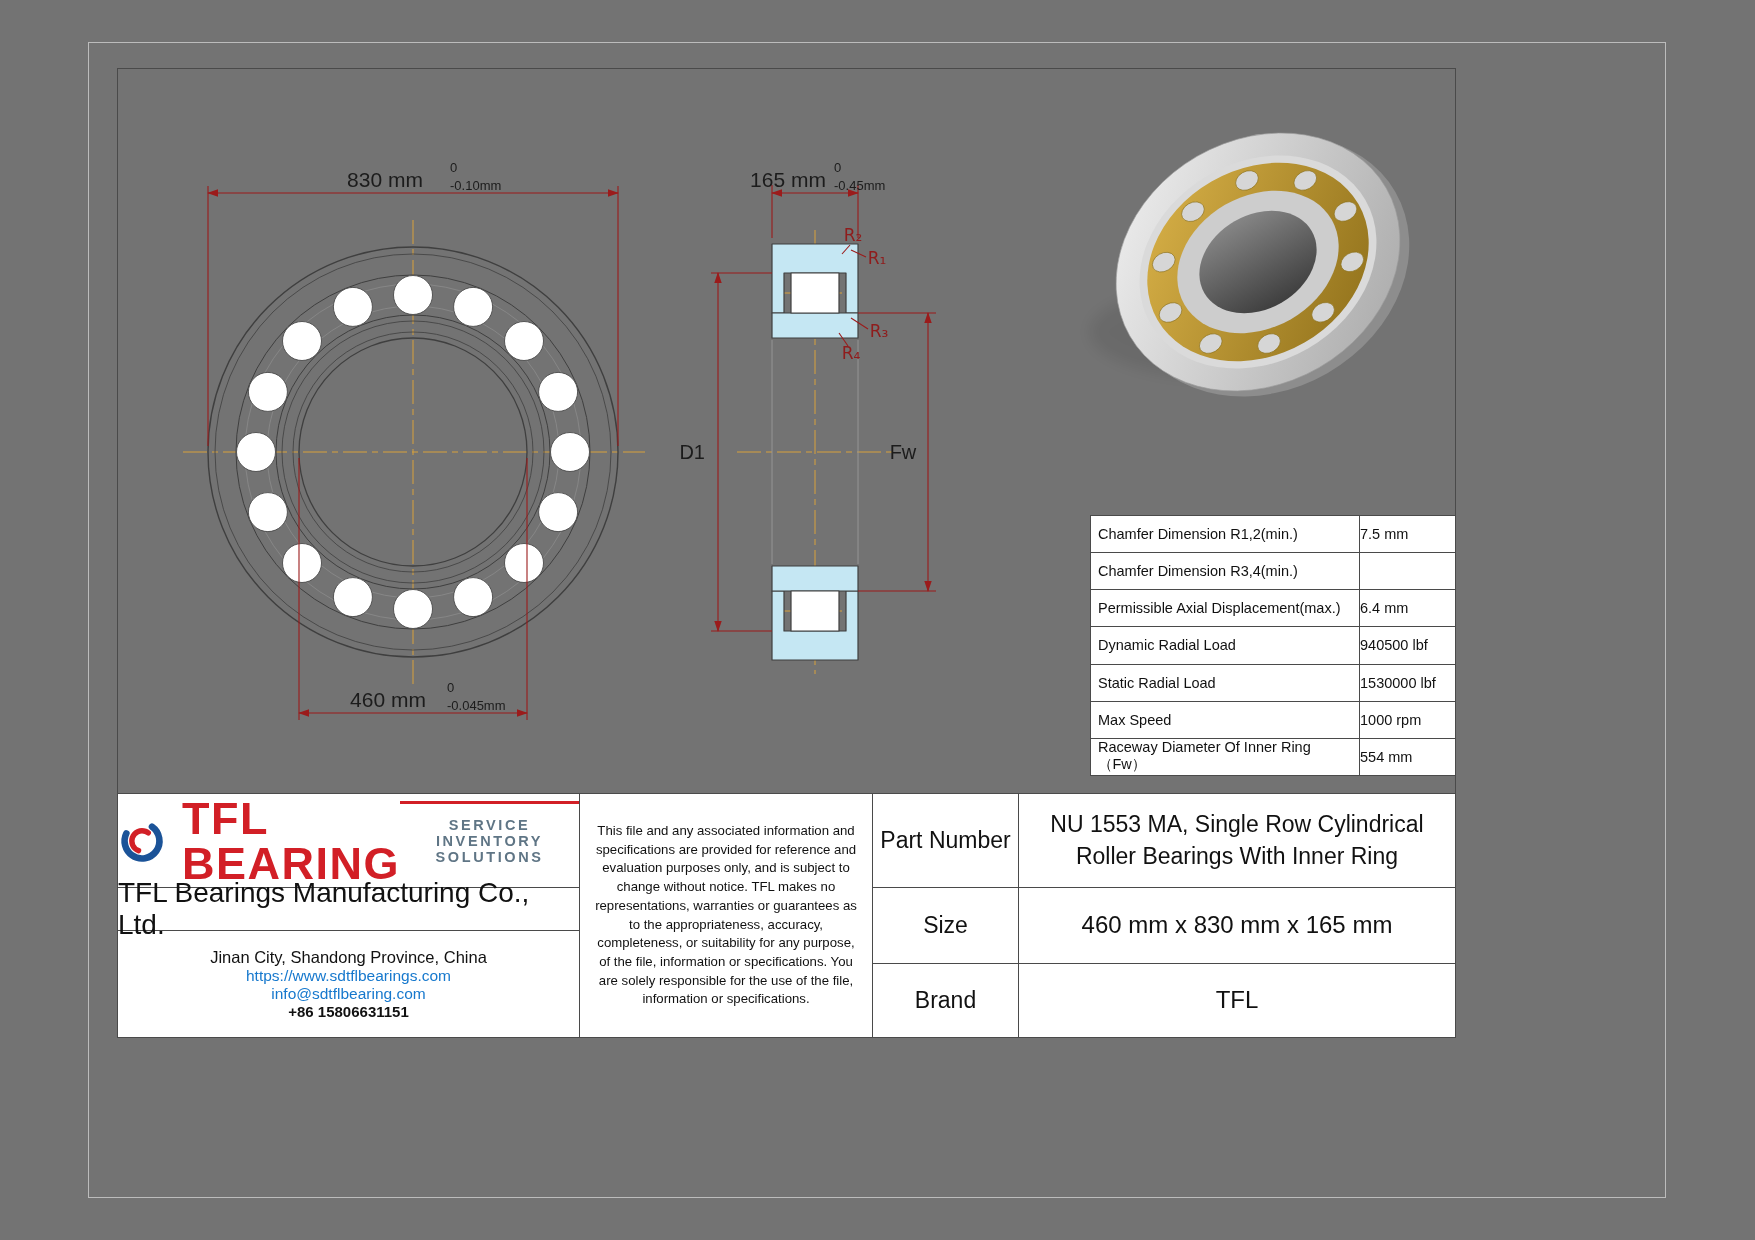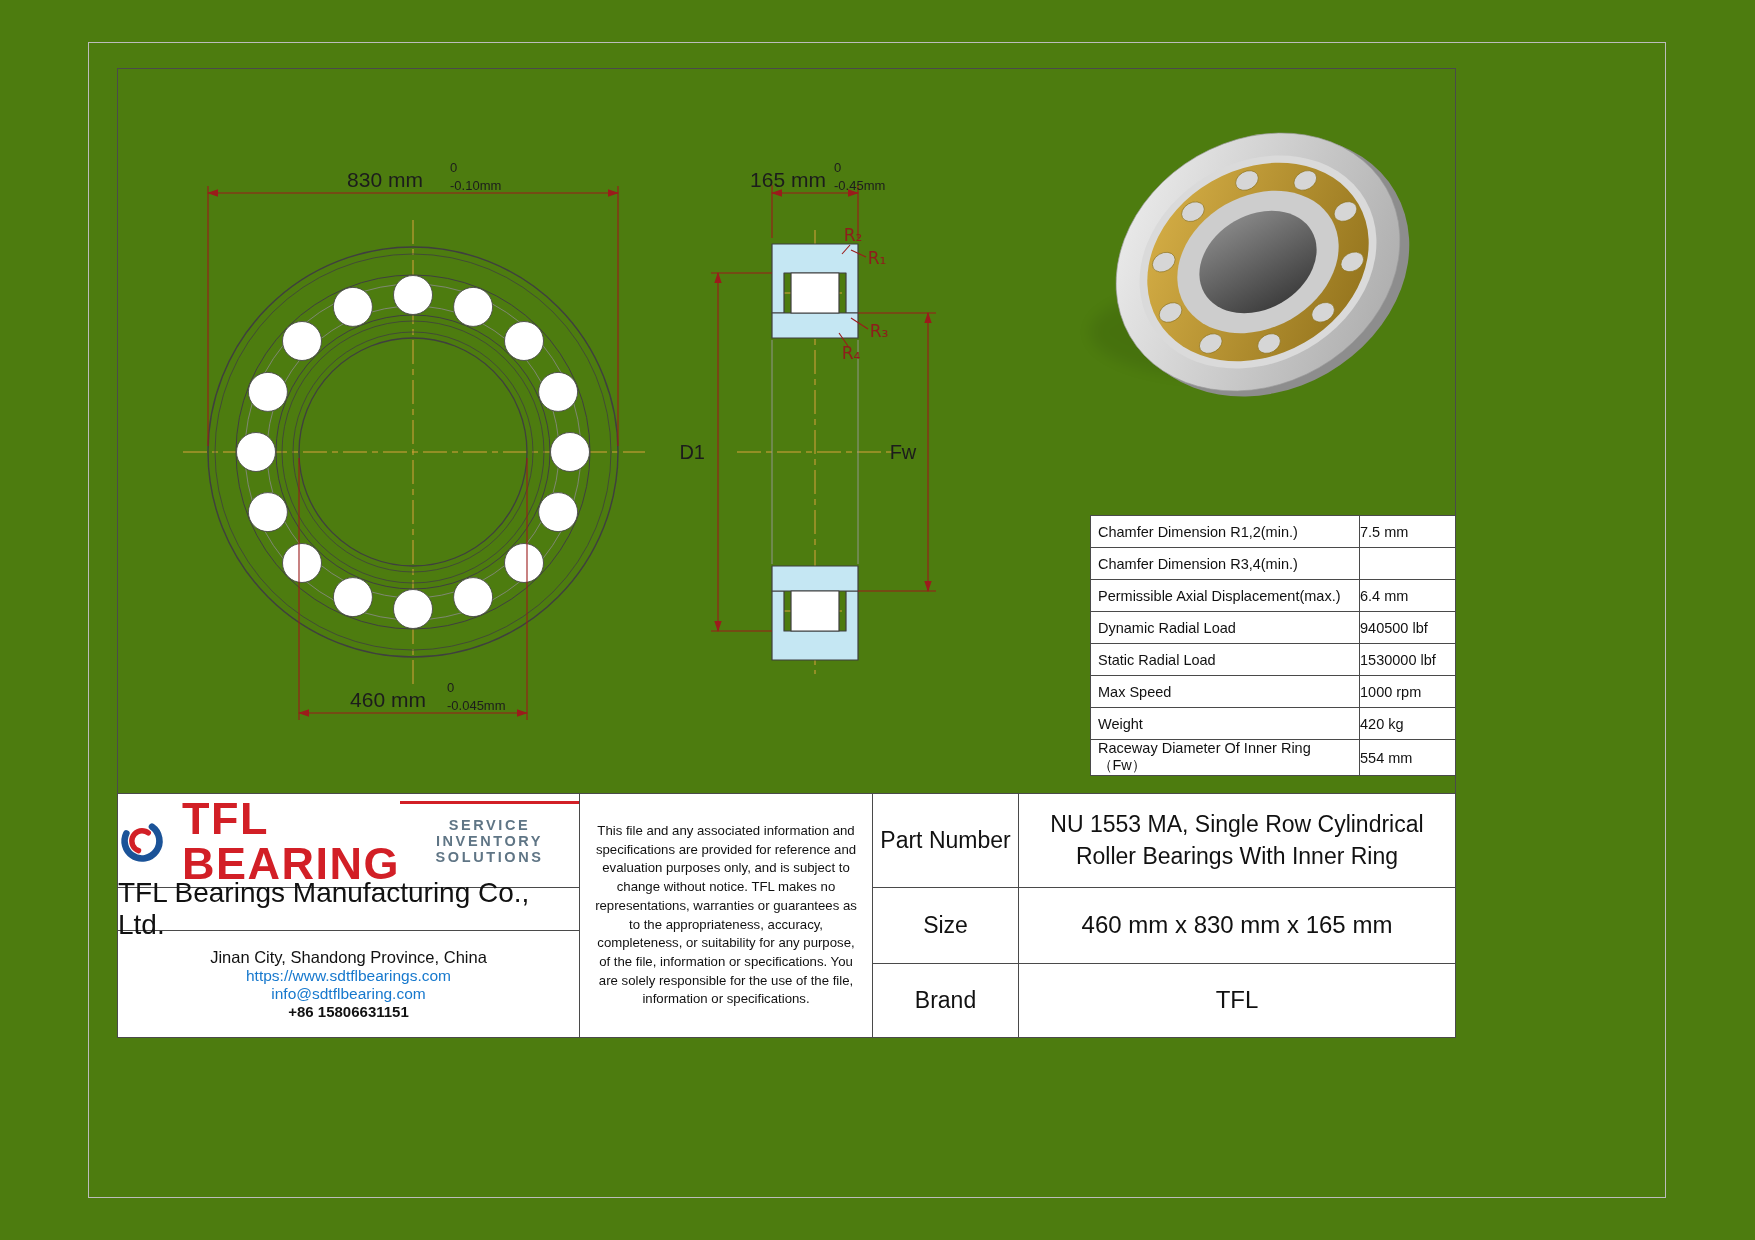--- a/index.html
+++ b/index.html
@@ -1,17 +1,17 @@
 <!DOCTYPE html>
 <html><head>
 <meta charset="utf-8">
 <style>
   *{box-sizing:border-box;margin:0;padding:0}
   body{background:#fff;font-family:"Liberation Sans",sans-serif;color:#111}
-  .page{position:relative;width:1755px;height:1240px;background:#4d7c0f;overflow:hidden}
+  .page{position:relative;width:1755px;height:1240px;background:#737373;overflow:hidden}
   .outer-border{position:absolute;left:88px;top:42px;width:1578px;height:1156px;border:1px solid #bcbcbc}
   .frame{position:absolute;left:117px;top:68px;width:1339px;height:970px;border:1.5px solid #4a4a4a}
   svg.drawing{position:absolute;left:0;top:0;width:1755px;height:1240px}
 
   
   .spec-table{position:absolute;left:1090px;top:515px;width:366px;height:261px;border:1.2px solid #4a4a4a;
     display:flex;flex-direction:column;background:#fff}
   .spec-row{flex:1;display:flex;border-top:1px solid #4a4a4a;align-items:stretch}
   .spec-row:first-child{border-top:none}
   .spec-label{width:268px;padding-left:7px;font-size:14.5px;display:flex;align-items:center}
@@ -210,24 +210,20 @@
     </div>
     <div class="spec-row">
       <div class="spec-label">Static Radial Load</div>
       <div class="spec-value">1530000 lbf</div>
     </div>
     <div class="spec-row">
       <div class="spec-label">Max Speed</div>
       <div class="spec-value">1000 rpm</div>
     </div>
     <div class="spec-row">
-      <div class="spec-label">Weight</div>
-      <div class="spec-value">420 kg</div>
-    </div>
-    <div class="spec-row">
       <div class="spec-label">Raceway Diameter Of Inner Ring （Fw）</div>
       <div class="spec-value">554 mm</div>
     </div>
   </div>
 
   <div class="tblock">
     <div class="tb-left">
       <div class="tb-logo">
         <svg width="76" height="76" viewBox="0 0 80 80">
           <circle cx="40" cy="40" r="29" fill="none" stroke="#1b5398" stroke-width="11" pathLength="100" stroke-dasharray="72 28" stroke-linecap="round" transform="rotate(-55 40 40)"></circle>

